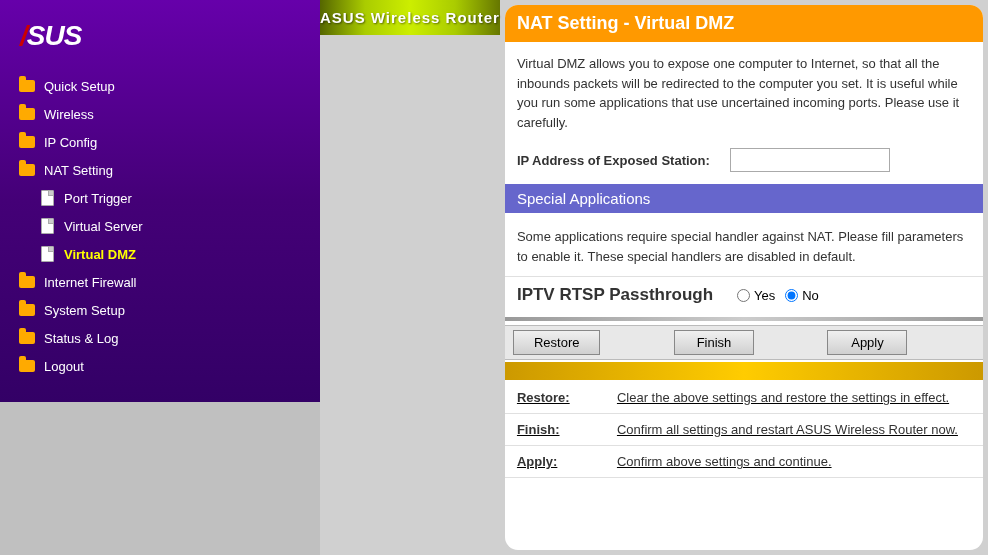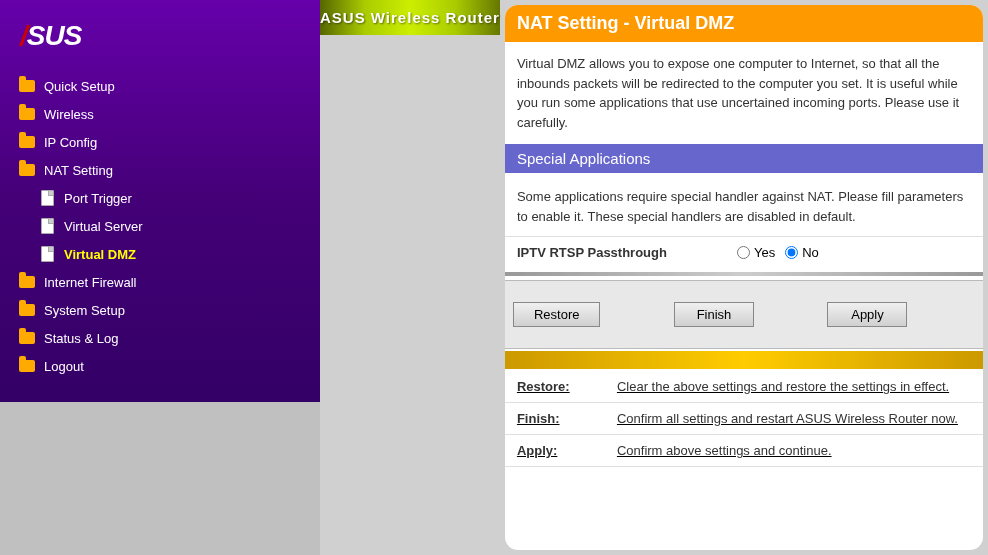--- a/index.html
+++ b/index.html
@@ -177,21 +177,21 @@
     }
 
     .iptv-row {
       padding: 8px 12px;
       display: flex;
       align-items: center;
       gap: 20px;
       border-top: 1px solid #e0e0e0;
     }
     .iptv-label {
-      font-size: 13px;
+      font-size: 17px;
       color: #333;
       font-weight: bold;
       width: 200px;
     }
     .radio-group {
       display: flex;
       align-items: flex-end;
       gap: 10px;
     }
     .radio-option {
@@ -203,21 +203,21 @@
 
     .divider-bar {
       height: 4px;
       background: linear-gradient(to right, #999, #ccc, #999);
       margin: 4px 0;
     }
 
     .button-row {
       display: flex;
       align-items: center;
-      padding: 21px 8px;
+      padding: 4px 8px;
       gap: 6px;
       background: #e8e8e8;
       border-top: 1px solid #bbb;
       border-bottom: 1px solid #bbb;
     }
     .btn {
       padding: 4px 20px;
       border: 1px solid #888;
       background: linear-gradient(to bottom, #f0f0f0, #d0d0d0);
       cursor: pointer;
@@ -350,20 +350,24 @@
     <span class="header-title">ASUS Wireless Router</span>
   </div>
   <div class="header-bar"></div>
 
   <div class="content">
 
     <div class="page-title">NAT Setting - Virtual DMZ</div>
 
     <div class="description">Virtual DMZ allows you to expose one computer to Internet, so that all the inbounds packets will be redirected to the computer you set. It is useful while you run some applications that use uncertained incoming ports. Please use it carefully.</div>
 
+    <div class="ip-section">
+      <span class="ip-label">IP Address of Exposed Station:</span>
+      <input class="ip-input" type="text" placeholder="" style="">
+    </div>
 
     <div class="section-header">Special Applications</div>
 
     <div class="special-desc">Some applications require special handler against NAT. Please fill parameters to enable it. These special handlers are disabled in default.</div>
 
     <div class="iptv-row">
       <span class="iptv-label">IPTV RTSP Passthrough</span>
       <div class="radio-group">
         <label class="radio-option">
           <input type="radio" name="iptv" value="yes" style="">

